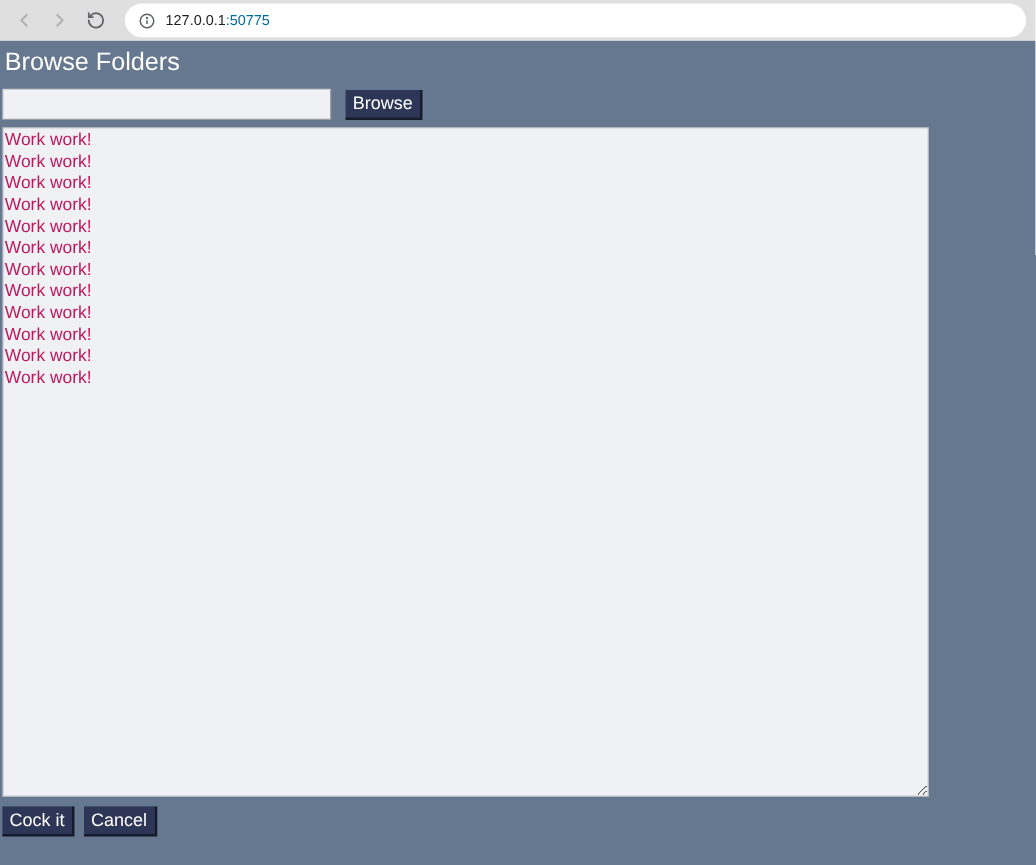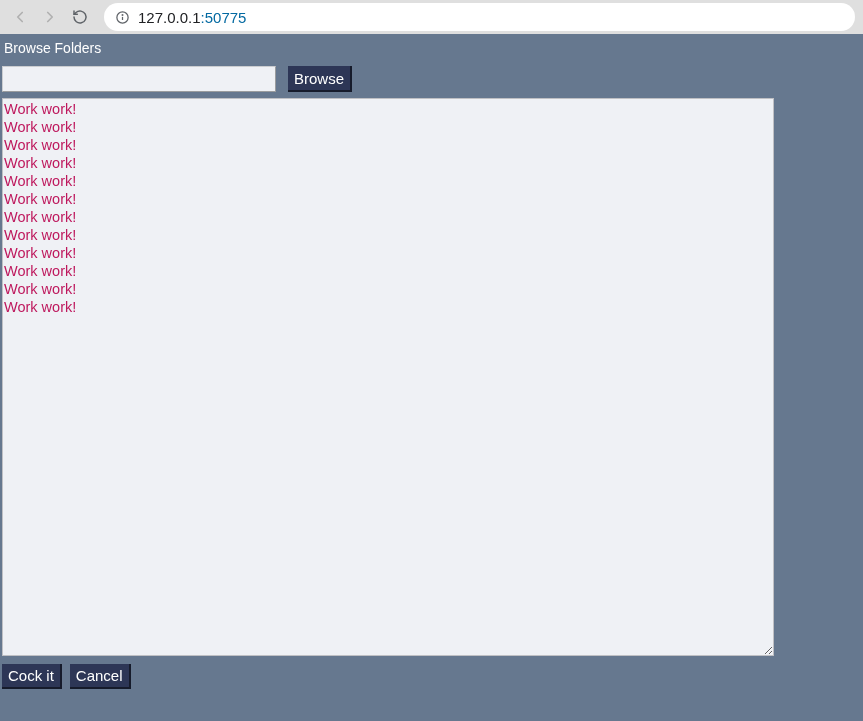--- a/index.html
+++ b/index.html
@@ -46,21 +46,21 @@
     .address-bar {
       flex: 1;
       height: 28px;
       background: #ffffff;
       border-radius: 14px;
       display: flex;
       align-items: center;
       padding: 0 10px;
       margin-left: 6px;
       color: #202124;
-      font-size: 15px;
+      font-size: 12px;
     }
     .info-icon {
       width: 16px;
       height: 16px;
       margin-right: 8px;
       display: flex;
       align-items: center;
       justify-content: center;
     }
     .info-icon svg {
@@ -73,26 +73,27 @@
     .url-port {
       color: #0369a1;
     }
     .app-body {
       background: #66788f;
       height: calc(721px - 34px);
       padding: 0;
       color: #ffffff;
     }
     .heading {
-      font-size: 14px;
+      font-size: 21px;
       padding: 6px 16px 4px 4px;
       font-weight: 400;
     }
     .row {
       display: flex;
+      align-items: center;
       gap: 12px;
       padding: 6px 2px 6px 2px;
     }
     .path-input {
       width: 274px;
       height: 26px;
       background: #eff1f5;
       border: 1px solid rgba(0,0,0,0.15);
       border-right: 1px solid rgba(0,0,0,0.35);
       border-bottom: 1px solid rgba(0,0,0,0.35);

